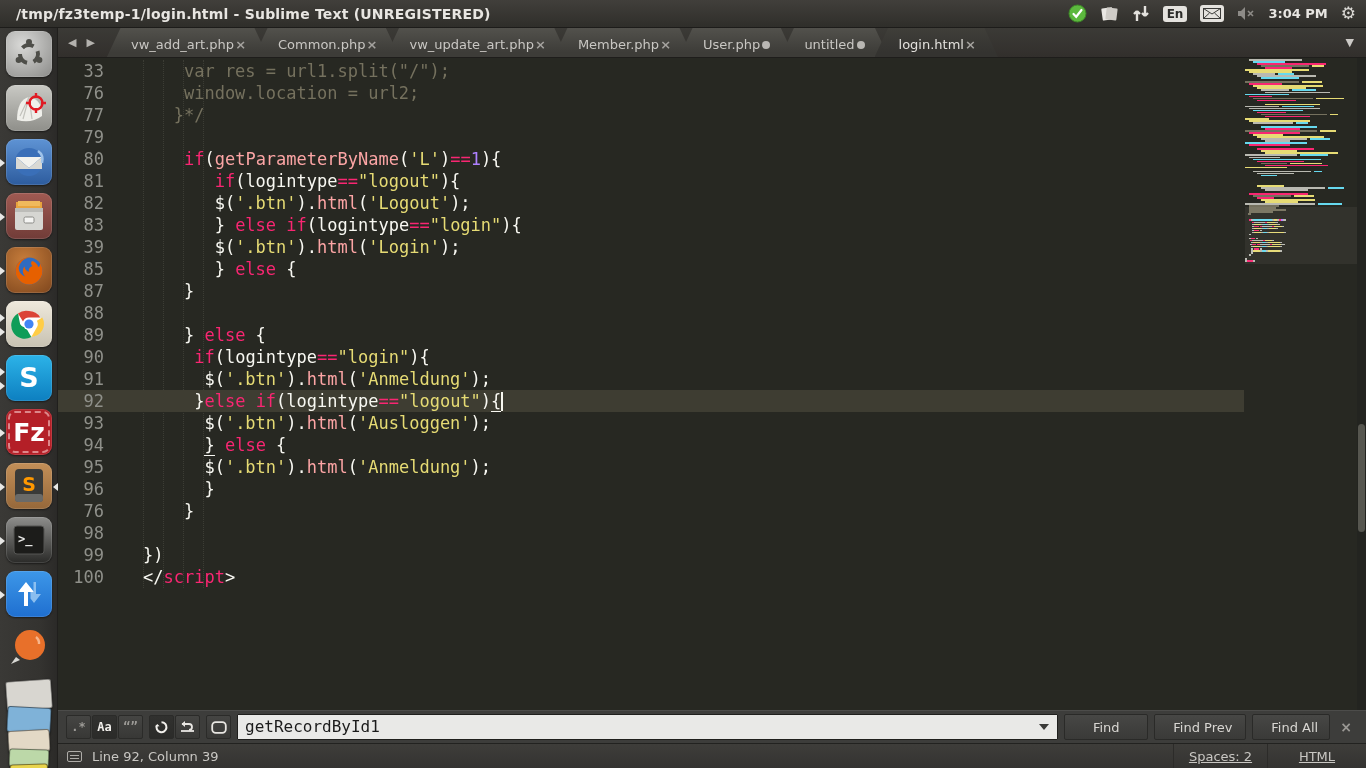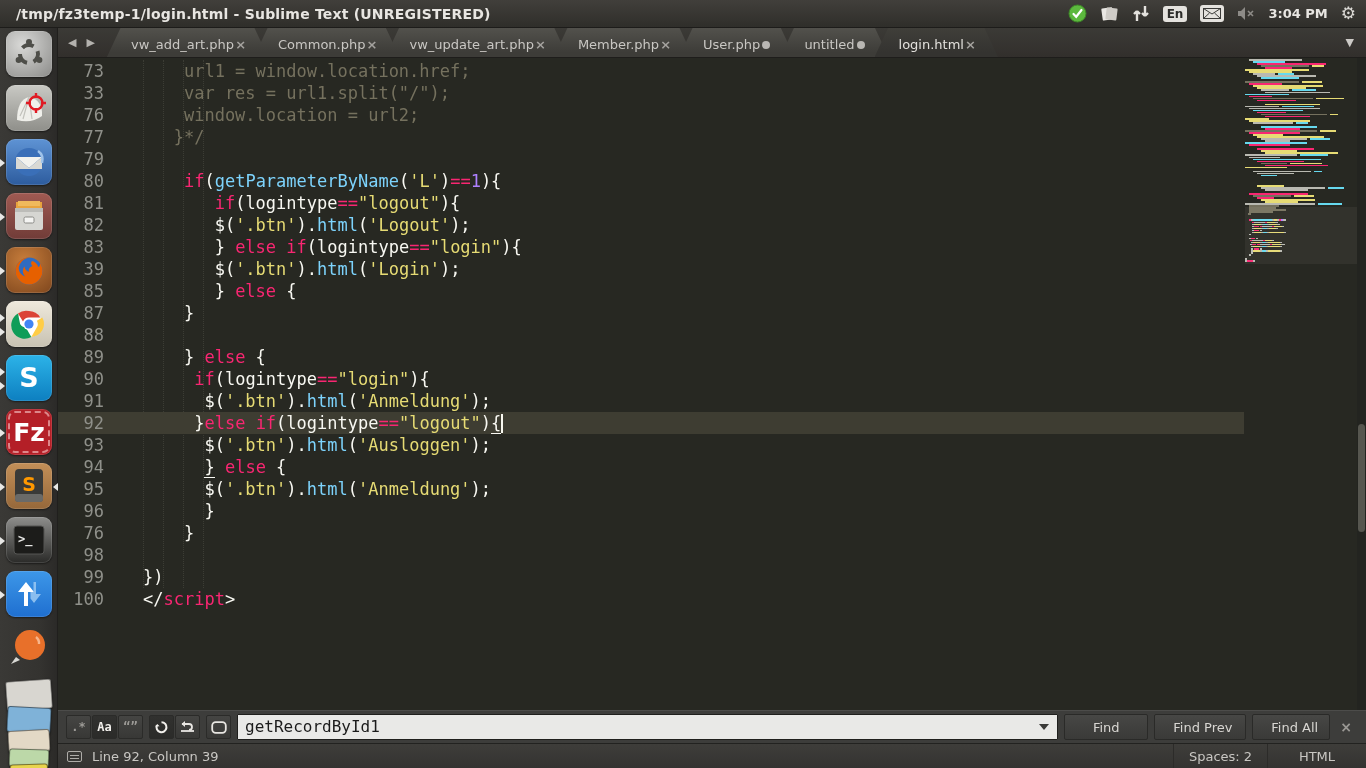--- a/index.html
+++ b/index.html
@@ -80,25 +80,25 @@
     color:#d8d6d2; font-size:13px; padding:0 18px; white-space:nowrap; font-family:"DejaVu Sans", sans-serif; }
   .fb-find { width:84px; } .fb-prev { width:92px; } .fb-all { width:78px; }
   .find-close { color:#9a9894; font-size:14px; font-weight:bold; padding:0 6px 0 4px; }
 
   
   .statusbar { height:24px; flex:none; background:linear-gradient(#3e3d3a,#343331); display:flex; align-items:center;
     color:#c9c7c3; font-size:13px; }
   .sb-icon { width:15px; height:11px; border:1px solid #aeaca8; border-radius:2px; margin:0 10px 0 9px; position:relative; }
   .sb-icon::before, .sb-icon::after { content:""; position:absolute; left:2px; right:2px; height:1px; background:#aeaca8; }
   .sb-icon::before { top:3px; } .sb-icon::after { top:6px; }
-  .sb-cell { height:24px; display:flex; align-items:center; justify-content:center; border-left:1px solid #2c2b29; }
+  .sb-cell { height:24px; display:flex; align-items:center; justify-content:center; border-left:1px solid #2c2b29;text-decoration:underline; }
   .sb-spaces { width:94px; margin-left:auto; }
   .sb-syntax { width:99px; }
 </style>
-<style>.tk-p{color:#f8f8f2}.tk-k{color:#f92672}.tk-f{color:#7dd3fc}.tk-s{color:#e6db74}.tk-n{color:#ae81ff}.tk-c{color:#75715e}.tk-pb{color:#f8f8f2}.tk-pb{border-bottom:1px solid #f8f8f2}</style></head>
+<style>.tk-p{color:#f8f8f2}.tk-k{color:#f92672}.tk-f{color:#fca5a5}.tk-s{color:#e6db74}.tk-n{color:#ae81ff}.tk-c{color:#75715e}.tk-pb{color:#f8f8f2}.tk-pb{border-bottom:1px solid #f8f8f2}</style></head>
 <body>
 
 <div class="screen">
 
   <div class="topbar">
     <span class="win-title">/tmp/fz3temp-1/login.html - Sublime Text (UNREGISTERED)</span>
     <div class="tray">
       <span>
         <svg width="19" height="19" viewBox="0 0 19 19">
             <circle cx="9.5" cy="9.5" r="8.5" fill="#5cb83e" stroke="#3e8a28"></circle>
@@ -271,21 +271,20 @@
         </div>
       <span class="tab-overflow">▼</span>
     </div>
 
     <div class="editor">
       <div class="guide" style="left:85px"></div>
       <div class="guide" style="left:105px"></div>
       <div class="guide" style="left:125px"></div>
       <div class="guide" style="left:145px"></div>
       <div class="codelines" id="codelines">
-          <div class="cl"><span class="ln">73</span><span class="lc"><span class="tk-c">    url1 = window.location.href;</span></span></div>
           <div class="cl"><span class="ln">33</span><span class="lc"><span class="tk-c">    var res = url1.split("/");</span></span></div>
           <div class="cl"><span class="ln">76</span><span class="lc"><span class="tk-c">    window.location = url2;</span></span></div>
           <div class="cl"><span class="ln">77</span><span class="lc"><span class="tk-c">   }*/</span></span></div>
           <div class="cl"><span class="ln">79</span><span class="lc"></span></div>
           <div class="cl"><span class="ln">80</span><span class="lc"><span class="tk-p">    </span><span class="tk-k">if</span><span class="tk-p">(</span><span class="tk-f">getParameterByName</span><span class="tk-p">(</span><span class="tk-s">'L'</span><span class="tk-p">)</span><span class="tk-k">==</span><span class="tk-n">1</span><span class="tk-p">){</span></span></div>
           <div class="cl"><span class="ln">81</span><span class="lc"><span class="tk-p">       </span><span class="tk-k">if</span><span class="tk-p">(logintype</span><span class="tk-k">==</span><span class="tk-s">"logout"</span><span class="tk-p">){</span></span></div>
           <div class="cl"><span class="ln">82</span><span class="lc"><span class="tk-p">       $(</span><span class="tk-s">'.btn'</span><span class="tk-p">).</span><span class="tk-f">html</span><span class="tk-p">(</span><span class="tk-s">'Logout'</span><span class="tk-p">);</span></span></div>
           <div class="cl"><span class="ln">83</span><span class="lc"><span class="tk-p">       } </span><span class="tk-k">else</span><span class="tk-p"> </span><span class="tk-k">if</span><span class="tk-p">(logintype</span><span class="tk-k">==</span><span class="tk-s">"login"</span><span class="tk-p">){</span></span></div>
           <div class="cl"><span class="ln">39</span><span class="lc"><span class="tk-p">       $(</span><span class="tk-s">'.btn'</span><span class="tk-p">).</span><span class="tk-f">html</span><span class="tk-p">(</span><span class="tk-s">'Login'</span><span class="tk-p">);</span></span></div>
           <div class="cl"><span class="ln">85</span><span class="lc"><span class="tk-p">       } </span><span class="tk-k">else</span><span class="tk-p"> {</span></span></div>

